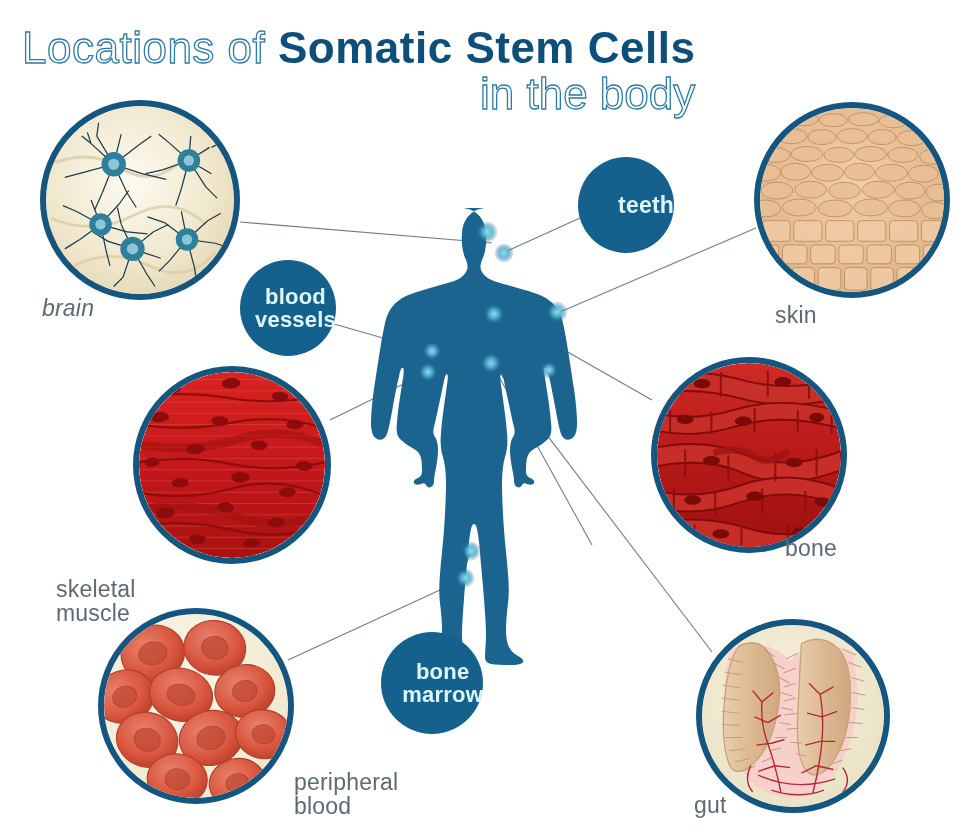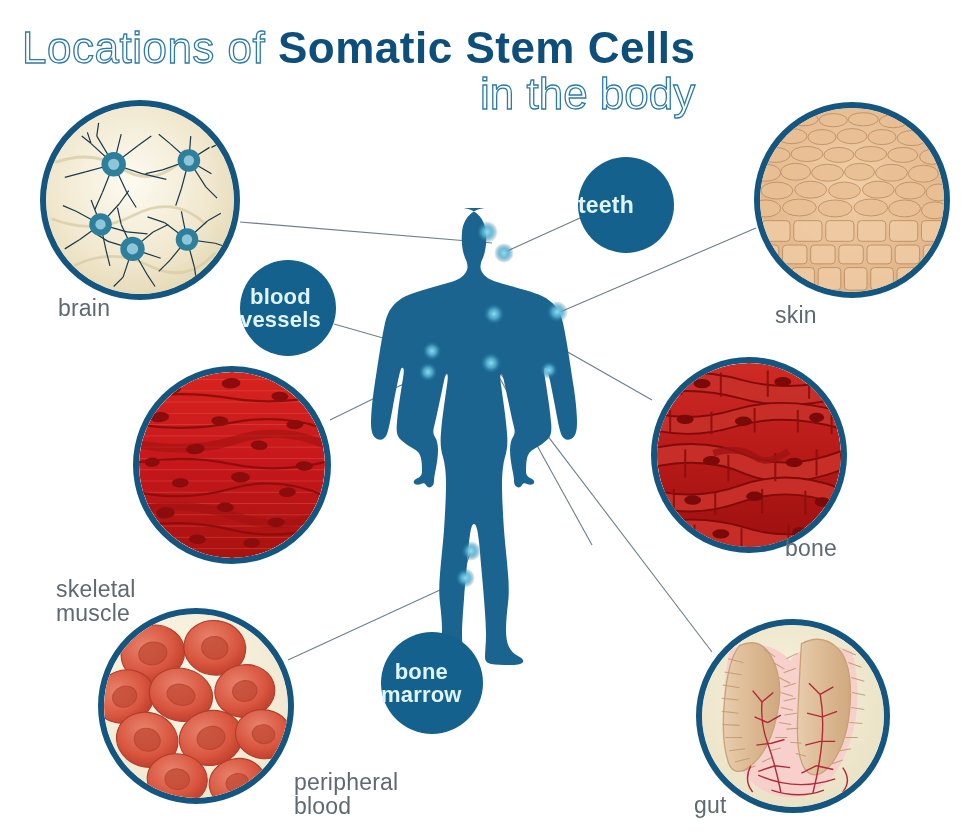--- a/index.html
+++ b/index.html
@@ -40,21 +40,21 @@
     border:6px solid #14567f;
     box-sizing:border-box;overflow:hidden;
     background:#f2ecd9;
   }
   .bubble .inner{position:absolute;inset:0;border-radius:50%;overflow:hidden;}
 
   
   .dot-label{
     position:absolute;border-radius:50%;
     background:#14618d;
-    display:flex;align-items:center;justify-content:flex-start;
+    display:flex;align-items:center;justify-content:flex-end;
     text-align:center;color:#dff4fb;
     font-weight:700;line-height:1.05;
     letter-spacing:.2px;
   }
 
   
   .cap{
     position:absolute;color:#5d6a72;
     font-size:23px;font-weight:400;line-height:1.05;
     white-space:pre-line;letter-spacing:.2px;
@@ -547,21 +547,21 @@
     <span style="white-space:pre-line;">blood
 vessels</span>
   </div>
 
 
   <div class="dot-label" style="left:381px;top:632px;width:102px;height:102px;font-size:22px;white-space:pre-line;">
     <span style="white-space:pre-line;">bone
 marrow</span>
   </div>
 
-  <div class="cap" style="left:58px;top:296px;">brain</div>
+  <div class="cap" style="left:42px;top:296px;font-style:italic;">brain</div>
   <div class="cap" style="left:775px;top:303px;">skin</div>
   <div class="cap" style="left:56px;top:546px;margin-top:31px;">skeletal
 muscle</div>
   <div class="cap" style="left:785px;top:536px;">bone</div>
   <div class="cap" style="left:294px;top:770px;">peripheral
 blood</div>
   <div class="cap" style="left:694px;top:793px;">gut</div>
 
 </div>
 

